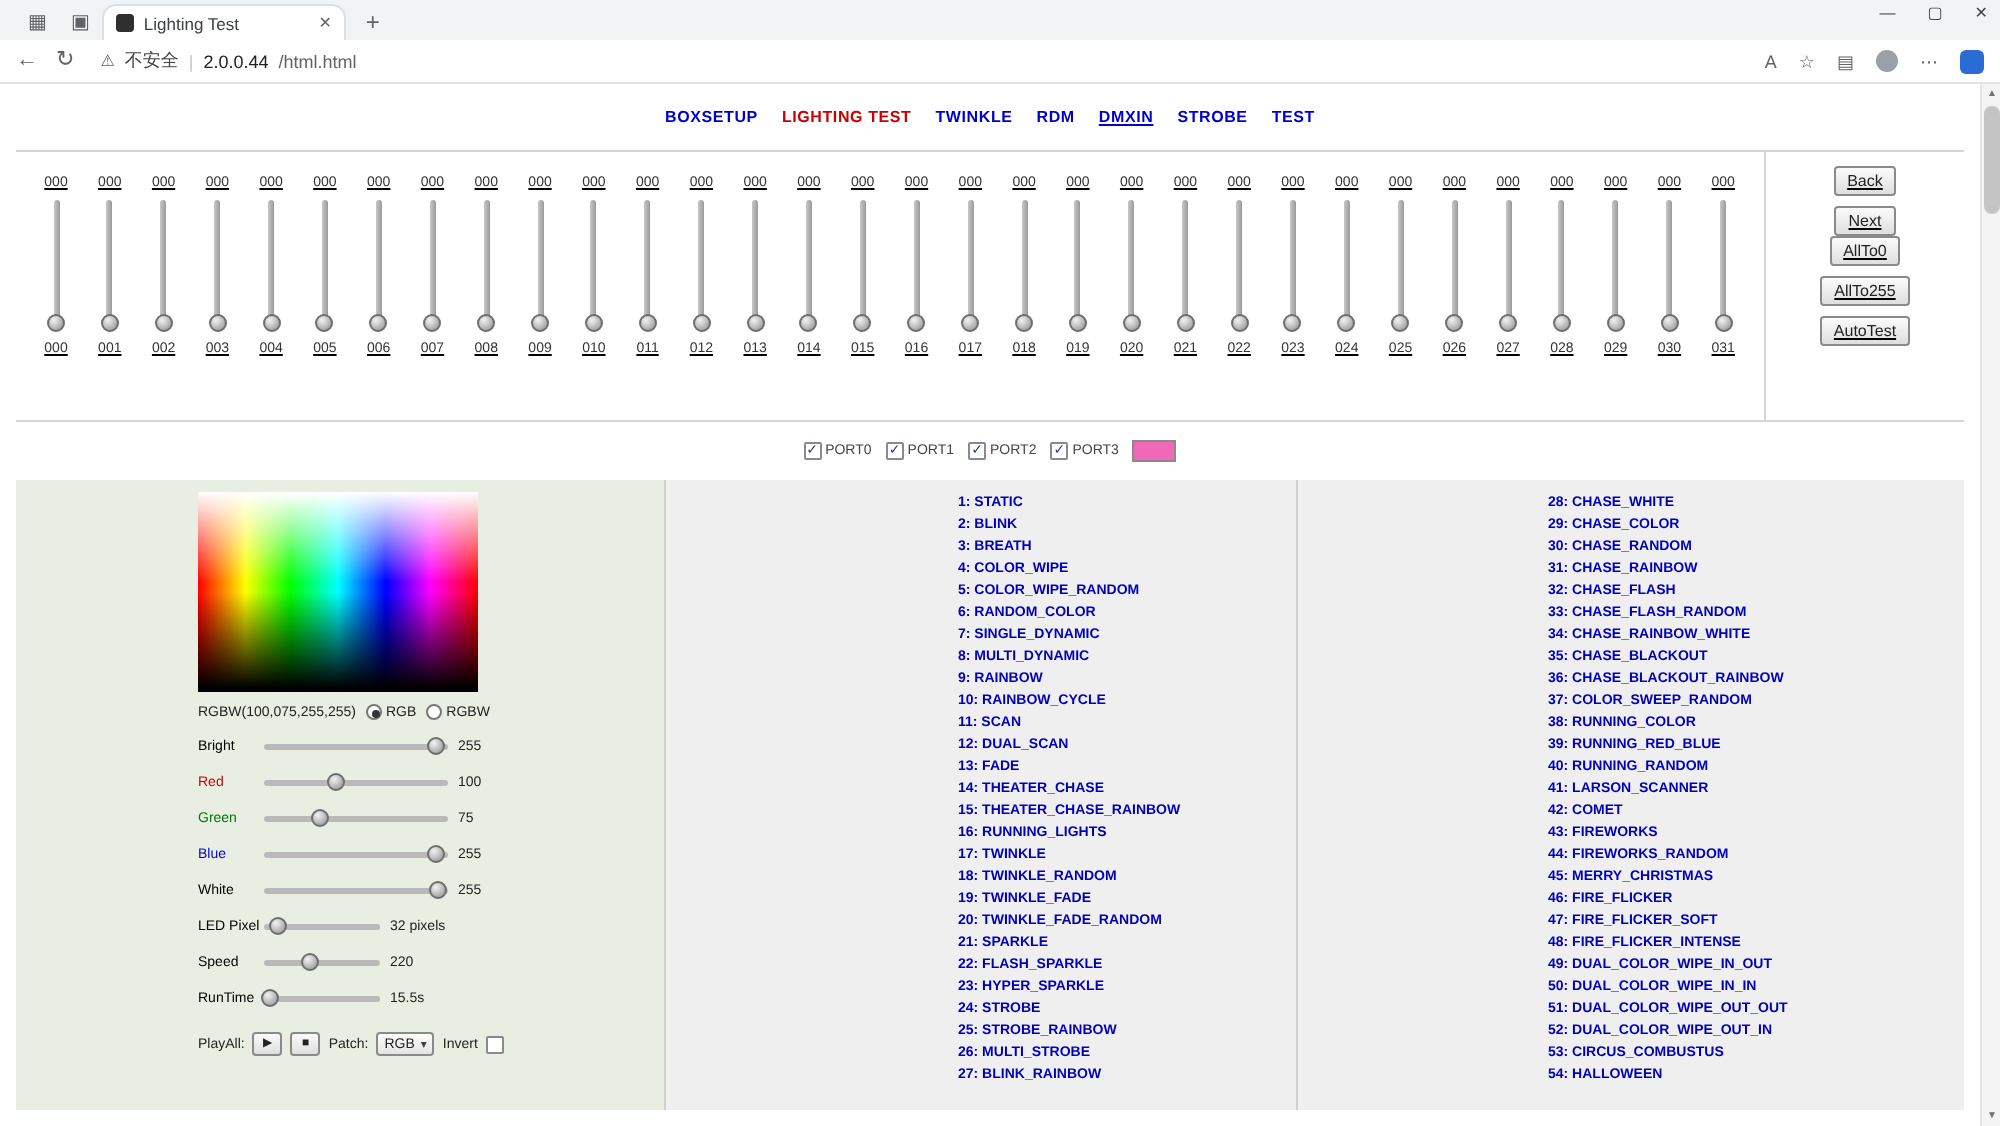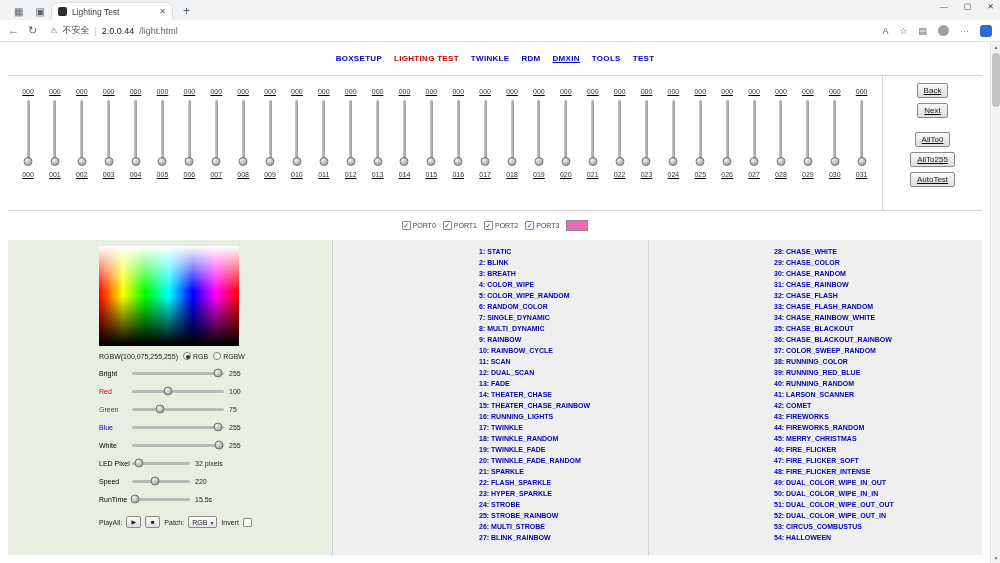--- a/index.html
+++ b/index.html
@@ -37,21 +37,21 @@
 
   .bank { margin:0 8px; height:136px; border-top:1px solid #d6d6d6; border-bottom:1px solid #d6d6d6; display:flex; background:#fff;text-decoration:underline; }
   .channel-bank { flex:1; display:flex; justify-content:space-between; padding:12px 8px 0 8px; }
   .channel { width:24px; display:flex; flex-direction:column; align-items:center; }
   .ch-value { font-size:7px; color:#333; margin-bottom:5px; }
   .track-v { width:3px; height:62px; background:linear-gradient(to right,#c8c8c8,#9a9a9a); border-radius:2px; position:relative; cursor:pointer; }
   .thumb-v { position:absolute; bottom:-4px; left:50%; transform:translateX(-50%); width:9px; height:9px; border-radius:50%; background:radial-gradient(circle at 35% 30%, #f2f2f2, #8d8d8d); border:1px solid #6e6e6e; cursor:pointer; }
   .ch-num { font-size:7px; color:#333; margin-top:9px; }
   .bank-side { width:100px; border-left:1px solid #d6d6d6; display:flex; flex-direction:column; align-items:center; padding-top:7px; }
   .btn-group { display:flex; flex-direction:column; align-items:center; gap:5px; }
-  .btn-group + .btn-group { margin-top:14px; }
+  .btn-group + .btn-group { }
   .bank-btn { font-family:"Liberation Sans", sans-serif; font-size:8px; color:#222; padding:2px 6px; border:1px solid #8a8a8a; border-radius:2px; background:linear-gradient(#fbfbfb,#dedede); cursor:pointer; }
 
   .ports-row { height:29px; display:flex; justify-content:center; align-items:center; gap:7px; }
   .port { display:flex; align-items:center; gap:2px; }
   .checkbox { width:9px; height:9px; border:1px solid #8a8a8a; border-radius:1px; background:#fff; font-size:7px; line-height:8px; text-align:center; color:#1f3f8f; cursor:pointer; }
   .port-label { font-size:7px; color:#444; }
   .swatch { width:22px; height:11px; border:1px solid #8a8a8a; cursor:pointer; }
 
   .lower { margin:0 8px; height:315px; display:flex; }
   .left-panel { width:324px; background:#e9eee2; }
@@ -114,41 +114,41 @@
   </div>
 
   <div class="addressbar">
     <span class="nav-ico">←</span>
     <span class="nav-ico">↻</span>
     <div class="urlbox">
       <span class="warn-ico">⚠</span>
       <span class="sec-label">不安全</span>
       <span class="url-sep">|</span>
       <span class="url-host">2.0.0.44</span>
-        <span class="url-path">/light.html</span>
+        <span class="url-path">/html.html</span>
     </div>
     <div class="bar-right">
       <span class="bar-ico">A</span>
       <span class="bar-ico">☆</span>
       <span class="bar-ico">▤</span>
       <span class="avatar"></span>
       <span class="bar-ico">⋯</span>
       <span class="blue-sq"></span>
     </div>
   </div>
 
   <div class="page">
 
     <div class="page-nav">
         <span class="nav-link" style="color: rgb(0, 0, 204);">BOXSETUP</span>
         <span class="nav-link" style="color: rgb(204, 0, 0);">LIGHTING TEST</span>
         <span class="nav-link" style="color: rgb(0, 0, 204);">TWINKLE</span>
         <span class="nav-link" style="color: rgb(0, 0, 204);">RDM</span>
         <span class="nav-link" style="color: rgb(0, 0, 204); text-decoration: underline;">DMXIN</span>
-        <span class="nav-link" style="color: rgb(0, 0, 204);">TOOLS</span>
+        <span class="nav-link" style="color: rgb(0, 0, 204);">STROBE</span>
         <span class="nav-link" style="color: rgb(0, 0, 204);">TEST</span>
       </div>
 
     <div class="bank">
       <div class="channel-bank">
           <div class="channel">
             <div class="ch-value">000</div>
             <div class="track-v">
               <div class="thumb-v"></div>
             </div>

